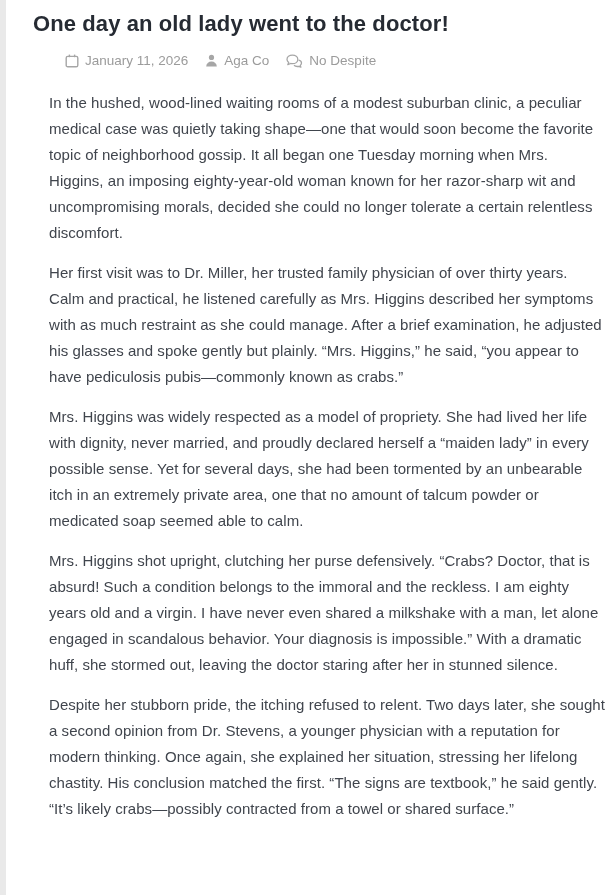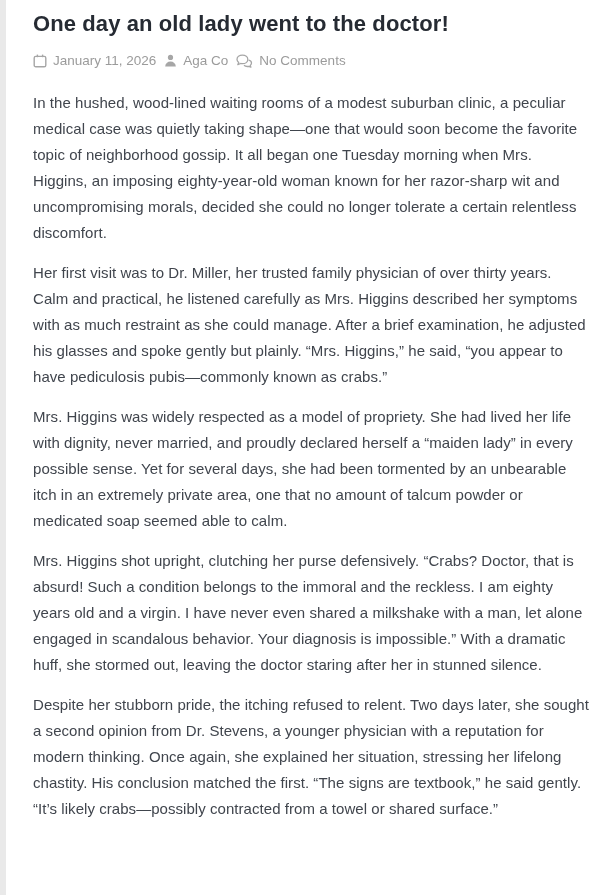--- a/index.html
+++ b/index.html
@@ -29,41 +29,42 @@
     margin: 0 0 16px 0;
     font-size: 22px;
     line-height: 25px;
     font-weight: bold;
     color: #262b33;
     letter-spacing: 0.1px;
   }
   .meta-row {
     display: flex;
     align-items: center;
-    gap: 8px;
+    gap: 17px;
     margin-bottom: 21px;
     color: #9b9b9b;
     font-size: 13.5px;
     line-height: 17px;
+    margin-left: 32px;
   }
   .meta-item {
     display: inline-flex;
     align-items: center;
     gap: 6px;
     color: #9b9b9b;
     text-decoration: none;
     cursor: pointer;
   }
   .meta-item svg {
     display: block;
     flex: 0 0 auto;
   }
   .post-body p {
     width: 557px;
-    margin: 0 0 14px 0;
+    margin: 0 0 14px 16px;
     font-size: 15px;
     line-height: 26px;
     color: #40454d;
     letter-spacing: 0.05px;
   }
 </style>
 </head>
 <body>
 
 <div class="page">
@@ -96,21 +97,21 @@
         <span>Aga Co</span>
       </span>
 
       <span class="meta-item">
         <span>
           <svg width="17" height="14" viewBox="0 0 17 14">
             <path d="M6.4 1.1 c3 0 5.4 1.9 5.4 4.3 c0 2.4 -2.4 4.3 -5.4 4.3 c-0.6 0 -1.2 -0.1 -1.7 -0.2 l-2.9 1.2 l0.9 -2.3 c-1 -0.8 -1.7 -1.8 -1.7 -3 c0 -2.4 2.4 -4.3 5.4 -4.3 z" fill="none" stroke="#a6a6a6" stroke-width="1.3" stroke-linejoin="round"></path>
             <path d="M12.6 6.2 c1.6 0.4 2.9 1.5 2.9 2.9 c0 0.9 -0.5 1.7 -1.3 2.3 l0.7 1.8 l-2.3 -0.9 c-0.4 0.1 -0.9 0.2 -1.3 0.2 c-1.3 0 -2.5 -0.5 -3.3 -1.3" fill="none" stroke="#a6a6a6" stroke-width="1.3" stroke-linejoin="round"></path>
           </svg>
         </span>
-        <span>No Comments</span>
+        <span>No Despite</span>
       </span>
 
     </div>
 
     <div class="post-body">
       <p>In the hushed, wood-lined waiting rooms of a modest suburban clinic, a peculiar medical case was quietly taking shape—one that would soon become the favorite topic of neighborhood gossip. It all began one Tuesday morning when Mrs. Higgins, an imposing eighty-year-old woman known for her razor-sharp wit and uncompromising morals, decided she could no longer tolerate a certain relentless discomfort.</p>
       <p>Her first visit was to Dr. Miller, her trusted family physician of over thirty years. Calm and practical, he listened carefully as Mrs. Higgins described her symptoms with as much restraint as she could manage. After a brief examination, he adjusted his glasses and spoke gently but plainly. “Mrs. Higgins,” he said, “you appear to have pediculosis pubis—commonly known as crabs.”</p>
       <p>Mrs. Higgins was widely respected as a model of propriety. She had lived her life with dignity, never married, and proudly declared herself a “maiden lady” in every possible sense. Yet for several days, she had been tormented by an unbearable itch in an extremely private area, one that no amount of talcum powder or medicated soap seemed able to calm.</p>
       <p>Mrs. Higgins shot upright, clutching her purse defensively. “Crabs? Doctor, that is absurd! Such a condition belongs to the immoral and the reckless. I am eighty years old and a virgin. I have never even shared a milkshake with a man, let alone engaged in scandalous behavior. Your diagnosis is impossible.” With a dramatic huff, she stormed out, leaving the doctor staring after her in stunned silence.</p>
       <p>Despite her stubborn pride, the itching refused to relent. Two days later, she sought a second opinion from Dr. Stevens, a younger physician with a reputation for modern thinking. Once again, she explained her situation, stressing her lifelong chastity. His conclusion matched the first. “The signs are textbook,” he said gently. “It’s likely crabs—possibly contracted from a towel or shared surface.”</p>

